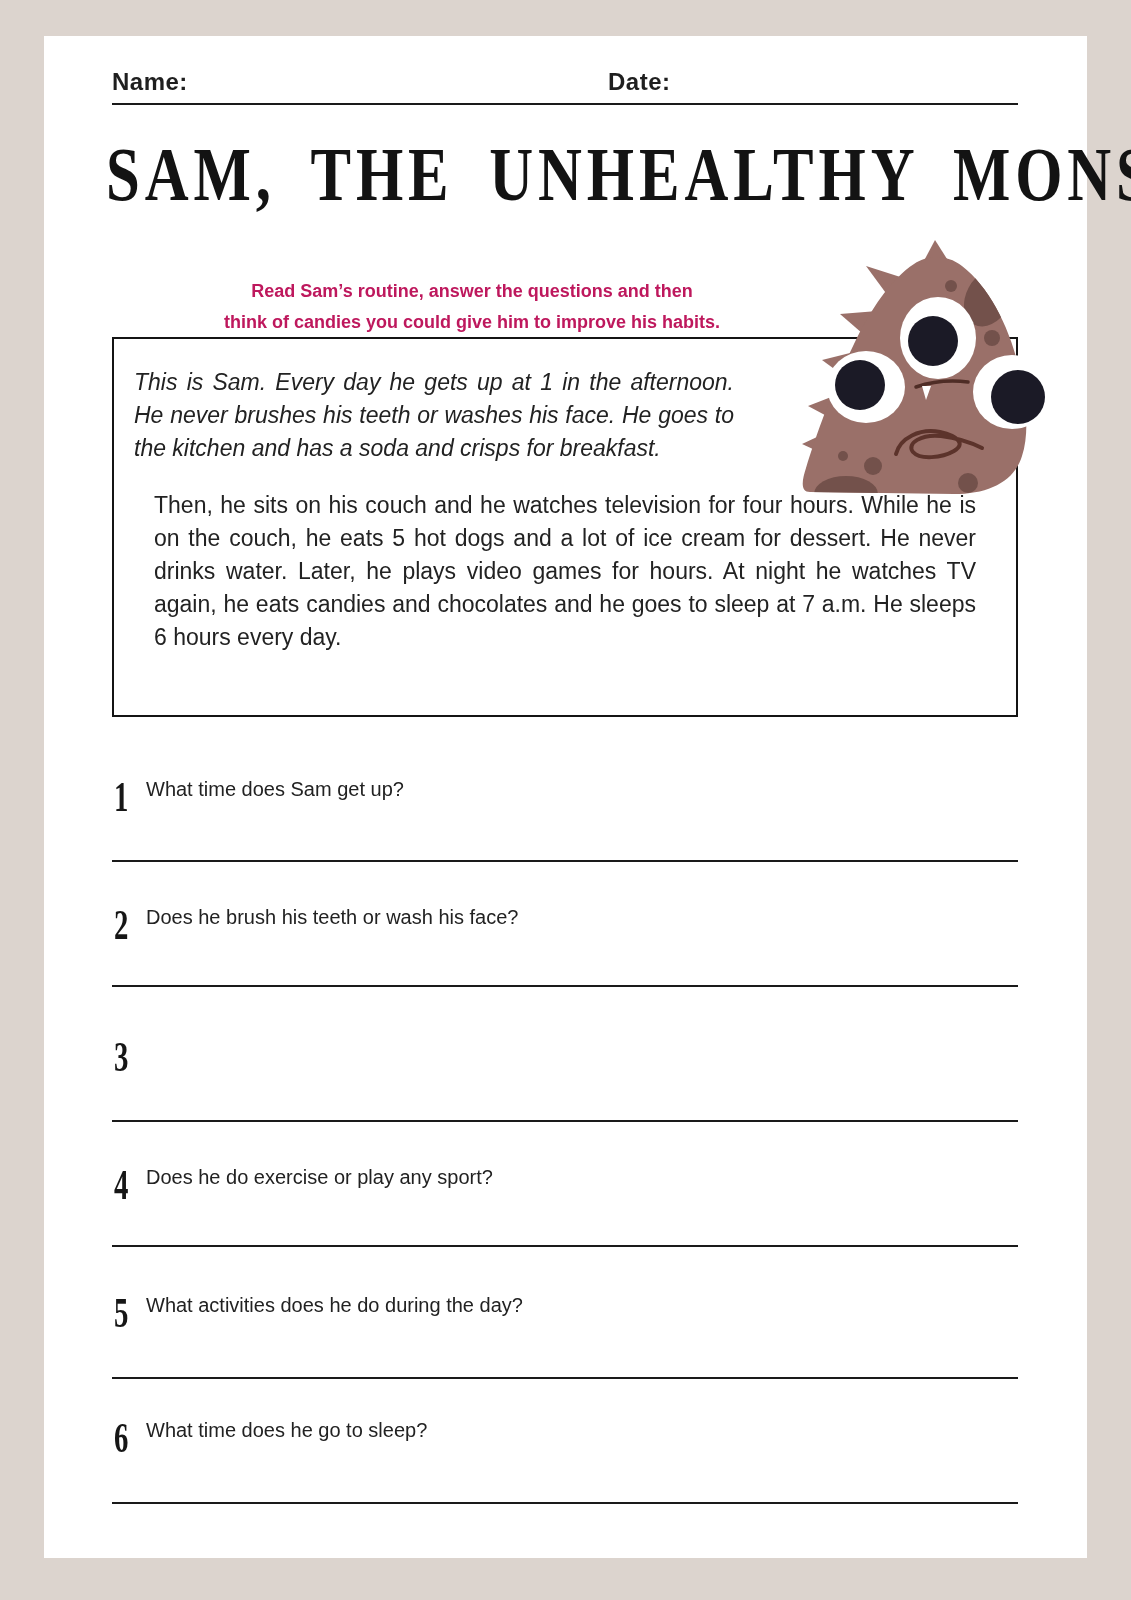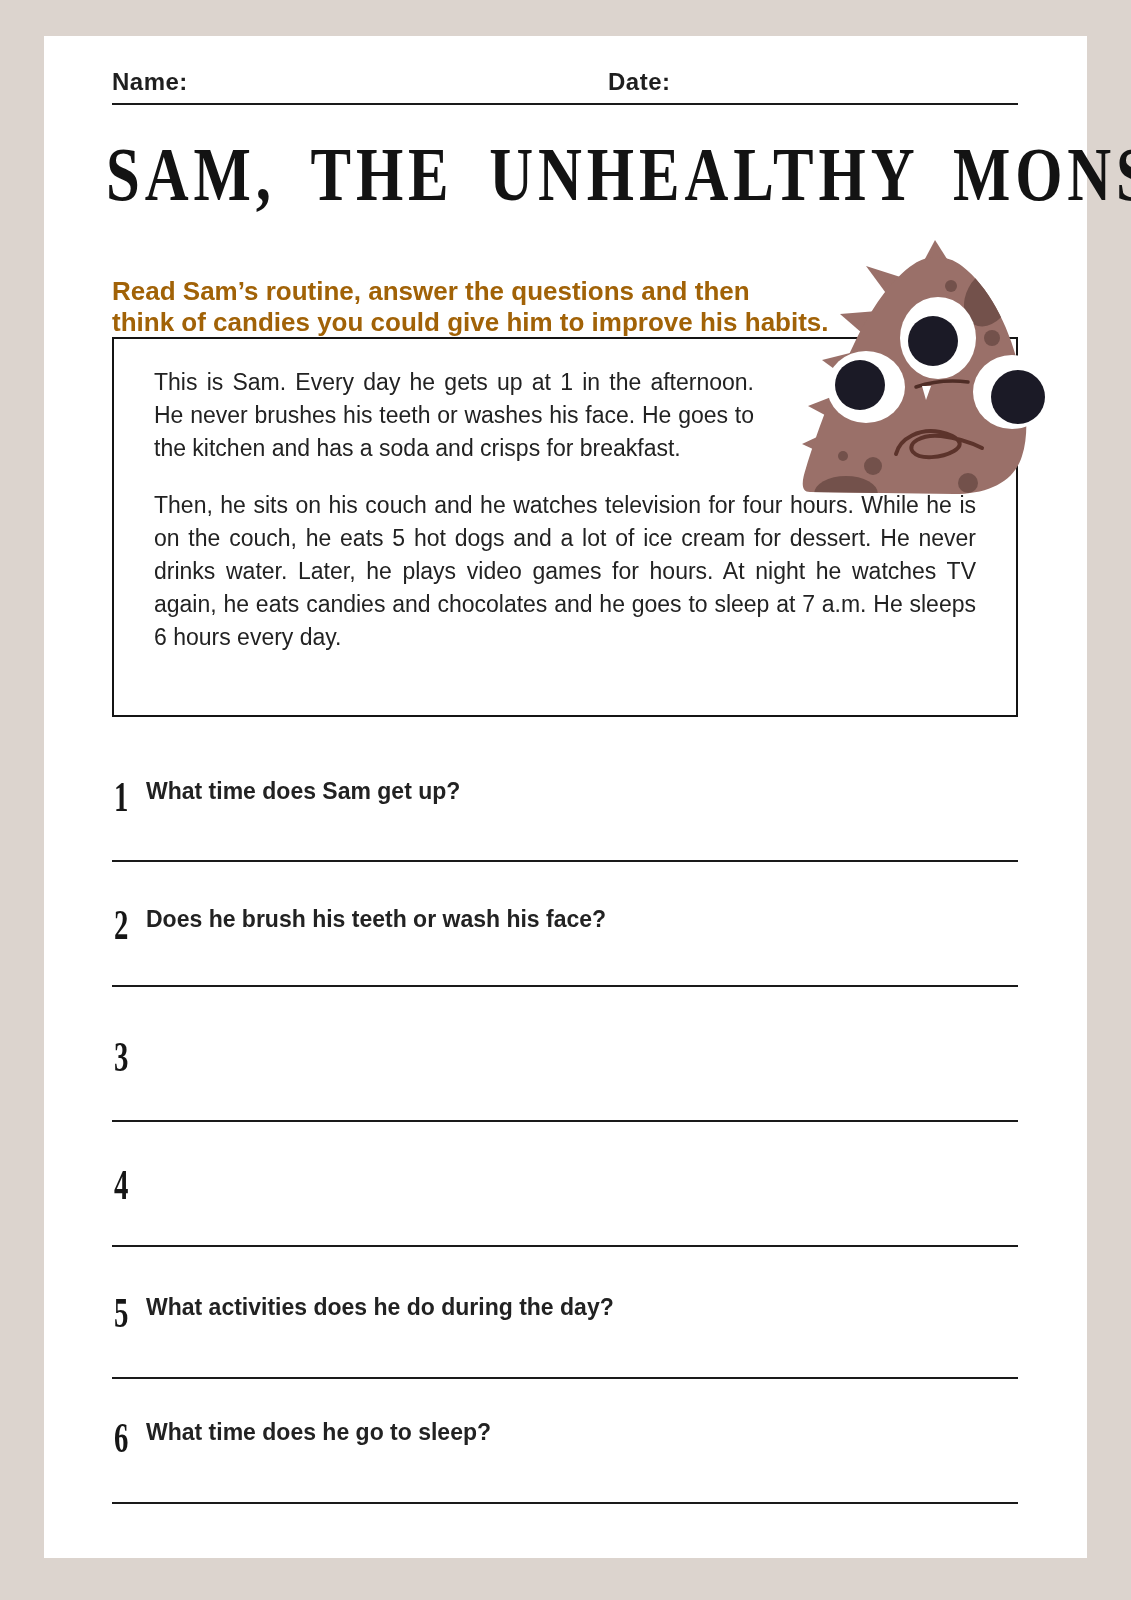--- a/index.html
+++ b/index.html
@@ -31,41 +31,41 @@
   .title {
     position: absolute; top: 96px; left: 62px; width: 920px;
     font-family: "Liberation Serif", "DejaVu Serif", serif;
     font-size: 62px; font-weight: 700; letter-spacing: 5px; word-spacing: 16px;
     white-space: nowrap; color: #131313;
     transform: scaleY(1.22) scaleX(0.98); transform-origin: left top;
   }
   
   .instructions {
     position: absolute; top: 240px; left: 68px; width: 720px;
-    font-size: 26px; font-weight: 700; line-height: 31px; color: #a16207;
+    font-size: 18px; font-weight: 700; line-height: 31px; color: #be185d; text-align: center;
   }
   
   .passage-box {
     position: absolute; top: 301px; left: 68px; width: 906px; height: 380px;
     border: 2px solid #141414; background: #FFFFFF;
   }
   .para { font-size: 23px; line-height: 33px; color: #222; text-align: justify; }
-  .para-1 { margin: 27px 0 0 40px; width: 600px; }
+  .para-1 { margin: 27px 0 0 20px; width: 600px; font-style: italic; }
   .para-2 { margin: 24px 40px 0 40px; }
   
   .monster { position: absolute; top: 204px; left: 752px; width: 258px; height: 262px; z-index: 3; }
   
   .question { position: absolute; left: 68px; width: 906px; height: 46px; }
   .q-num {
     position: absolute; left: 2px; top: -6px;
     font-family: "Liberation Serif", "DejaVu Serif", serif;
     font-size: 36px; font-weight: 700; color: #161616;
     transform: scaleY(1.2) scaleX(0.8); transform-origin: left top;
   }
-  .q-text { position: absolute; left: 34px; top: 1px; font-size: 23px; font-weight: 700; color: #222; }
+  .q-text { position: absolute; left: 34px; top: 1px; font-size: 20px; font-weight: 400; color: #222; }
   .answer-line { position: absolute; left: 68px; width: 906px; height: 2px; background: #1A1A1A; }
   .q1 { top: 741px; }  .a1 { top: 824px; }
   .q2 { top: 869px; }  .a2 { top: 949px; }
   .q3 { top: 1001px; } .a3 { top: 1084px; }
   .q4 { top: 1129px; } .a4 { top: 1209px; }
   .q5 { top: 1257px; } .a5 { top: 1341px; }
   .q6 { top: 1382px; } .a6 { top: 1466px; }
 </style>
 </head>
 <body>
@@ -148,20 +148,21 @@
     </div>
     <div class="answer-line a2"></div>
 
     <div class="question q3">
       <span class="q-num">3</span>
     </div>
     <div class="answer-line a3"></div>
 
     <div class="question q4">
       <span class="q-num">4</span>
+      <span class="q-text">Does he do exercise or play any sport?</span>
     </div>
     <div class="answer-line a4"></div>
 
     <div class="question q5">
       <span class="q-num">5</span>
       <span class="q-text">What activities does he do during the day?</span>
     </div>
     <div class="answer-line a5"></div>
 
     <div class="question q6">

